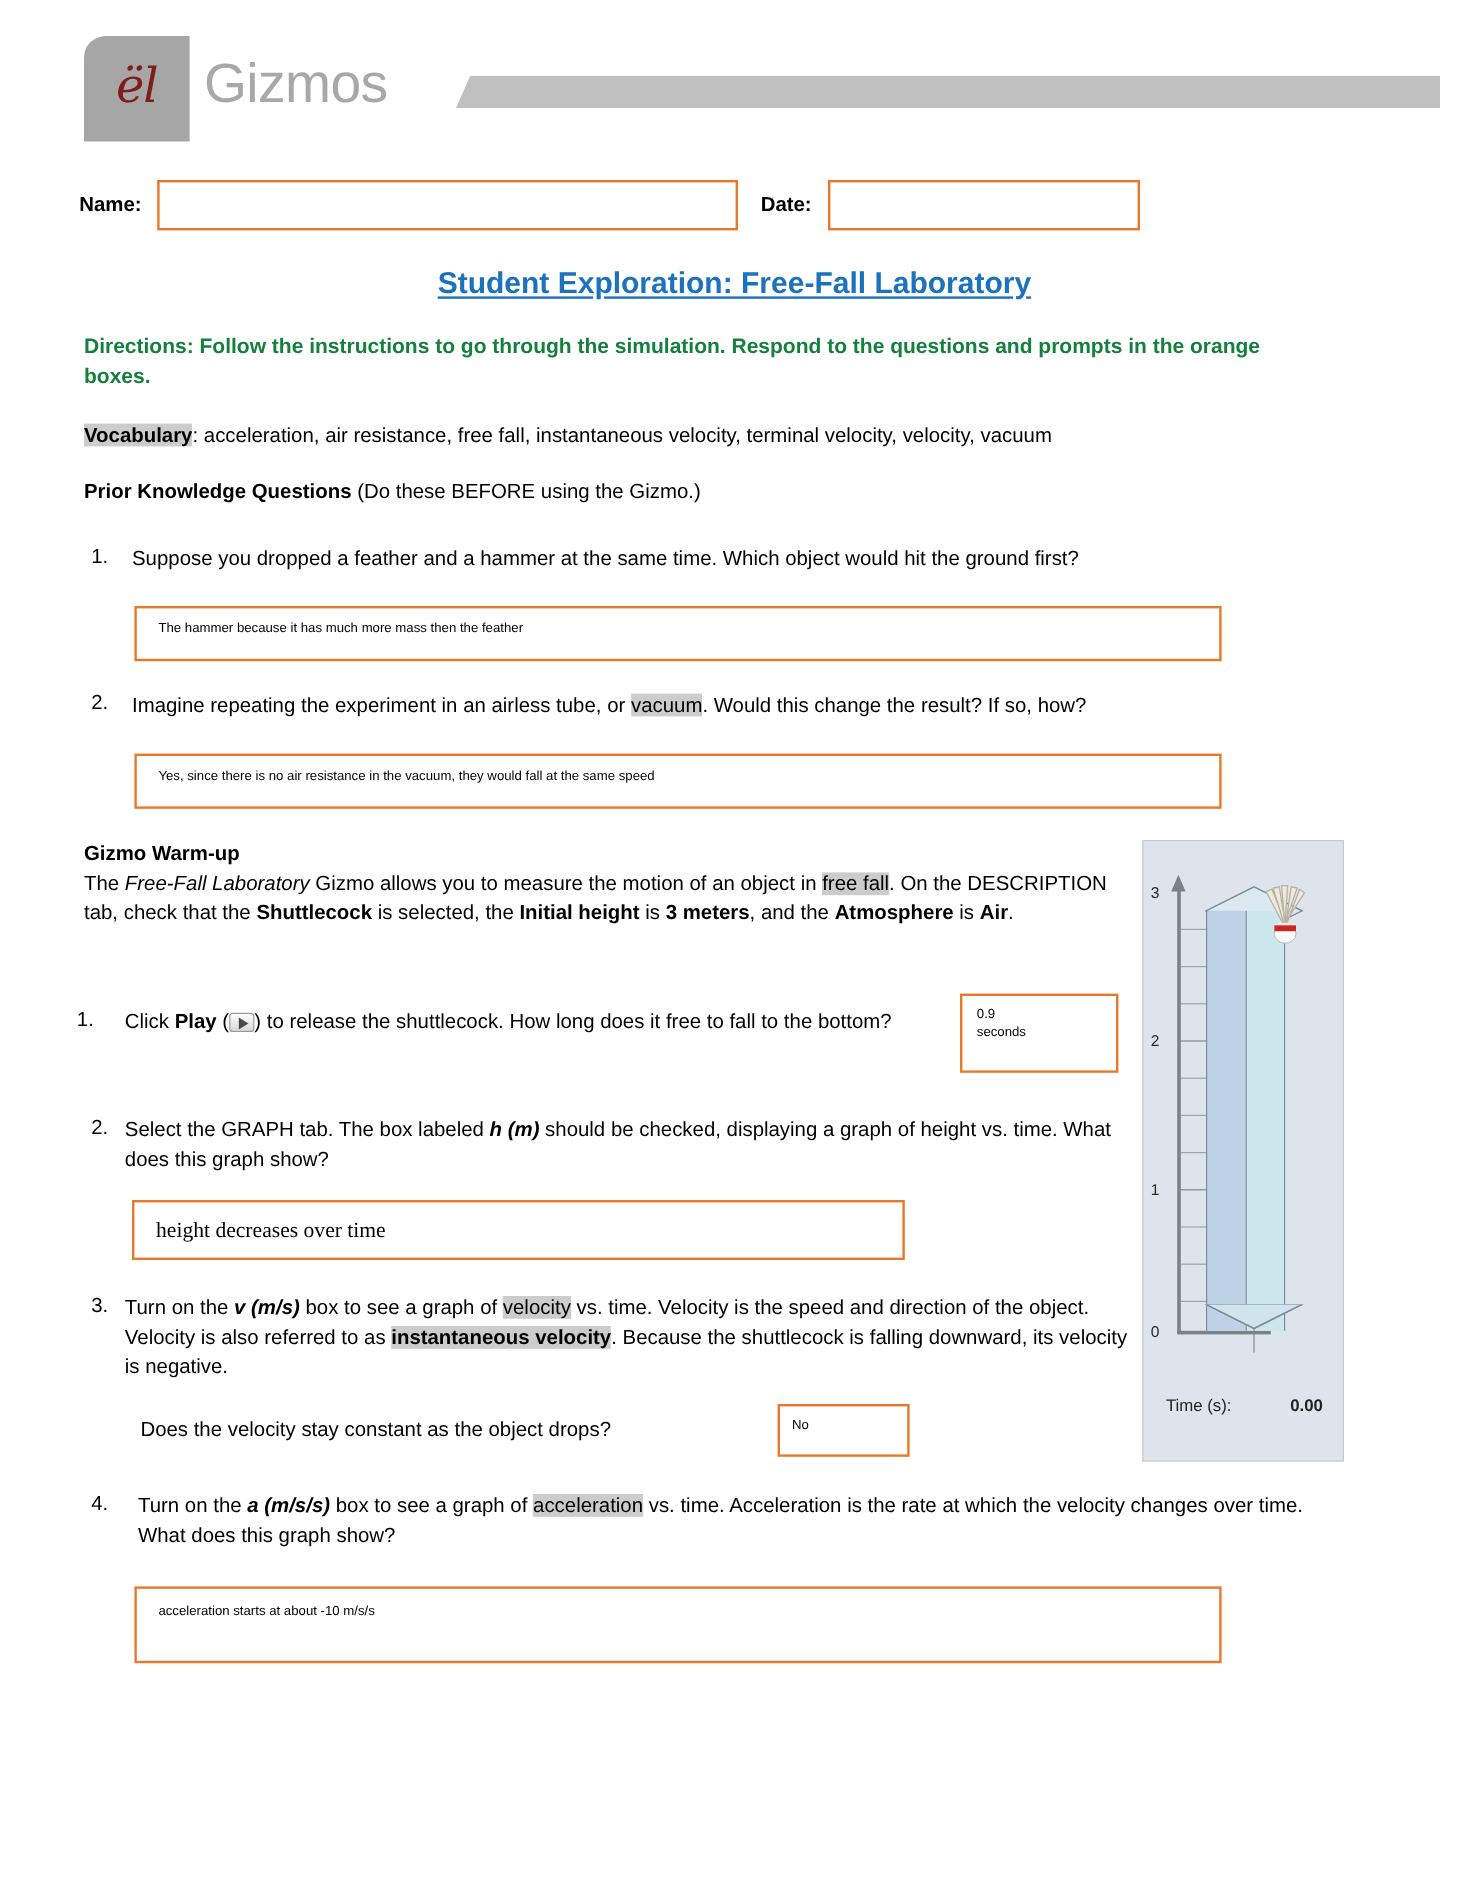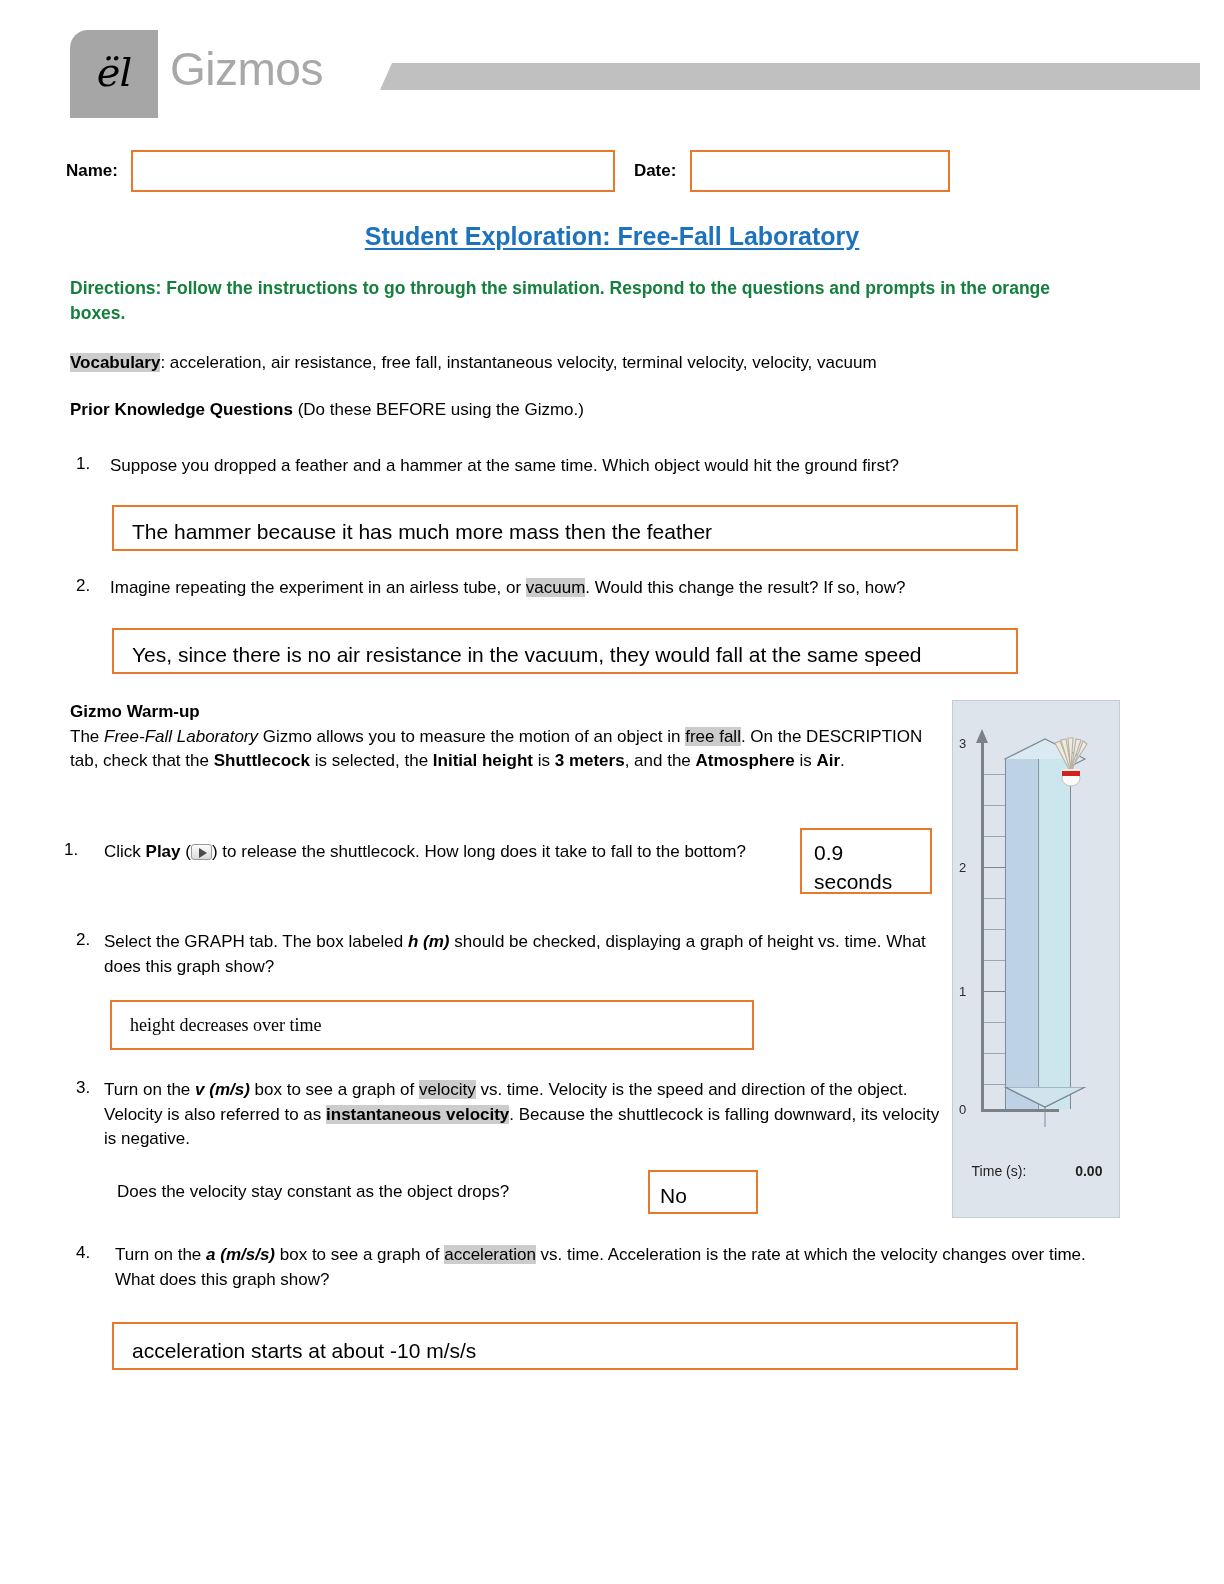--- a/index.html
+++ b/index.html
@@ -15,21 +15,21 @@
 
   
   .header { position:absolute; left:0; top:0; width:1224px; height:128px; }
   .logo-tile {
     position:absolute; left:70px; top:30px; width:88px; height:88px;
     background:#a6a6a6; border-radius:18px 0 0 0;
   }
   .logo-glyph {
     position:absolute; left:0; top:0; width:88px; height:88px;
     display:flex; align-items:center; justify-content:center;
-    color:#000000; font-family:"DejaVu Serif", serif; font-style:italic;
+    color:#7f1d1d; font-family:"DejaVu Serif", serif; font-style:italic;
     font-size:40px; letter-spacing:-1px; padding-bottom:4px;
   }
   .brand {
     position:absolute; left:170px; top:46px;
     font-size:46px; font-weight:normal; color:#a8a8a8;
     letter-spacing:-0.5px; line-height:1;
   }
   .banner-bar {
     position:absolute; left:380px; top:63px; width:820px; height:27px;
     background:#c0c0c0;
@@ -68,21 +68,21 @@
   .b { font-weight:bold; }
   .i { font-style:italic; }
 
   
   .pkq { position:absolute; left:70px; top:400px; font-size:17px; }
   .qrow { position:absolute; font-size:17px; line-height:1.45; }
   .qnum { position:absolute; font-size:17px; }
 
   .obox {
     position:absolute; border:2.5px solid #e8792a; background:#fff;
-    font-size:21px; padding:10px 0 0 18px; line-height:1.4;
+    font-size:11px; padding:10px 0 0 18px; line-height:1.4;
   }
   .obox.serif { font-family:"Liberation Serif", serif; font-size:18px; }
 
   
   .gizmo {
     position:absolute; left:952px; top:700px; width:168px; height:518px;
     background:#dde4ec; border:1px solid #c3cbd4;
   }
   .gz-axis { position:absolute; left:28px; top:40px; width:3px; height:370px; background:#7b8187; }
   .gz-arrow {
@@ -165,21 +165,21 @@
   <div class="b">Gizmo Warm-up</div>
   <div>
     <span>The </span><span class="i">Free-Fall Laboratory</span><span> Gizmo allows you to measure the motion of an object in </span><span class="hl">free fall</span><span>. On the DESCRIPTION tab, check that the </span><span class="b">Shuttlecock</span><span> is selected, the </span><span class="b">Initial height</span><span> is </span><span class="b">3 meters</span><span>, and the </span><span class="b">Atmosphere</span><span> is </span><span class="b">Air</span><span>.</span>
   </div>
 </div>
 
 <div class="qnum" style="left:64px; top:840px;">1.</div>
 <div class="qrow" style="left:104px; top:840px; width:690px;">
   <span>Click </span><span class="b">Play</span><span> (</span><span style="display:inline-block;vertical-align:-3px;width:21px;height:16px;border:1px solid #999;border-radius:3px;background:linear-gradient(#fdfdfd,#d9d9d9);position:relative;">
     <span style="position:absolute;left:7px;top:3px;width:0;height:0;border-top:5px solid transparent;border-bottom:5px solid transparent;border-left:8px solid #4a4a4a;"></span>
-  </span><span>) to release the shuttlecock. How long does it take to fall to the bottom?</span>
+  </span><span>) to release the shuttlecock. How long does it free to fall to the bottom?</span>
 </div>
 <div class="obox" style="left:800px; top:828px; width:132px; height:66px; padding:8px 0 16px 12px; white-space:pre-line;">0.9
 seconds</div>
 
 <div class="qnum" style="left:76px; top:930px;">2.</div>
 <div class="qrow" style="left:104px; top:930px; width:830px;">
   <span>Select the GRAPH tab. The box labeled </span><span class="b i">h (m)</span><span> should be checked, displaying a graph of height vs. time. What does this graph show?</span>
 </div>
 <div class="obox serif" style="left:110px; top:1000px; width:644px; height:50px; padding-top:11px;">height decreases over time</div>
 
@@ -187,21 +187,21 @@
 <div class="qrow" style="left:104px; top:1078px; width:840px;">
   <span>Turn on the </span><span class="b i">v (m/s)</span><span> box to see a graph of </span><span class="hl">velocity</span><span> vs. time. Velocity is the speed and direction of the object. Velocity is also referred to as </span><span class="hl b">instantaneous velocity</span><span>. Because the shuttlecock is falling downward, its velocity is negative.</span>
 </div>
 <div class="qrow" style="left:117px; top:1180px; width:520px;">Does the velocity stay constant as the object drops?</div>
 <div class="obox" style="left:648px; top:1170px; width:110px; height:44px; padding:9px 0 0 10px;">No</div>
 
 <div class="qnum" style="left:76px; top:1243px;">4.</div>
 <div class="qrow" style="left:104px; top:1243px; width:1000px;margin-left:11px;">
   <span>Turn on the </span><span class="b i">a (m/s/s)</span><span> box to see a graph of </span><span class="hl">acceleration</span><span> vs. time. Acceleration is the rate at which the velocity changes over time. What does this graph show?</span>
 </div>
-<div class="obox" style="left:112px; top:1322px; width:906px; height:48px; padding-top:12px;">acceleration starts at about -10 m/s/s</div>
+<div class="obox" style="left:112px; top:1322px; width:906px; height:64px; padding-top:12px;">acceleration starts at about -10 m/s/s</div>
 
 <div class="gizmo">
   <div class="gz-arrow"></div>
   <div class="gz-axis"></div>
   <div class="gz-base"></div>
 
   <div class="gz-tick" style="top:73px;"></div>
   <div class="gz-tick" style="top:104px;"></div>
   <div class="gz-tick" style="top:135px;"></div>
   <div class="gz-tick gz-major" style="top:166px;"></div>

